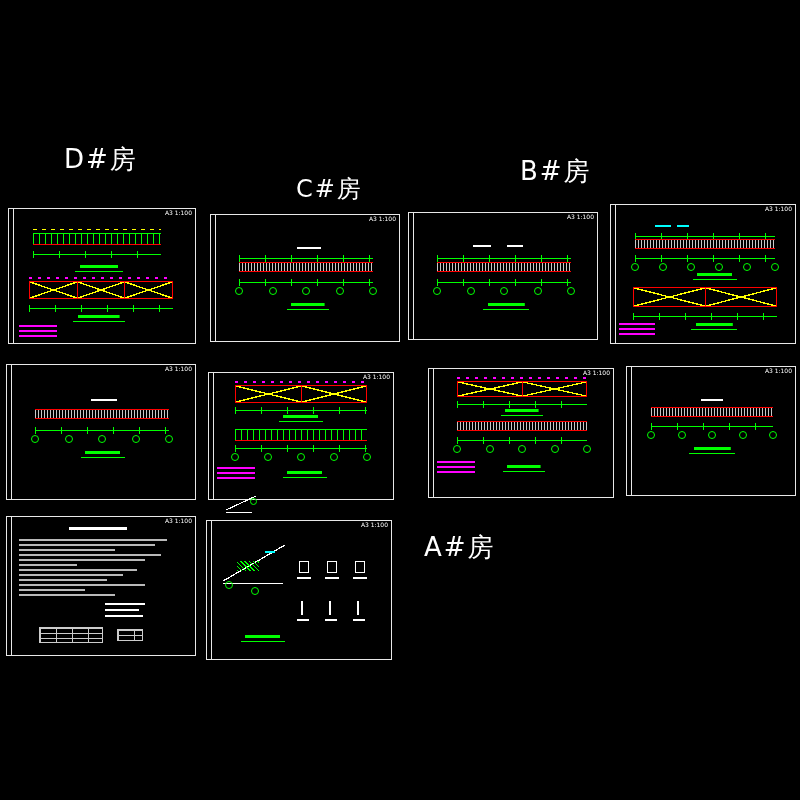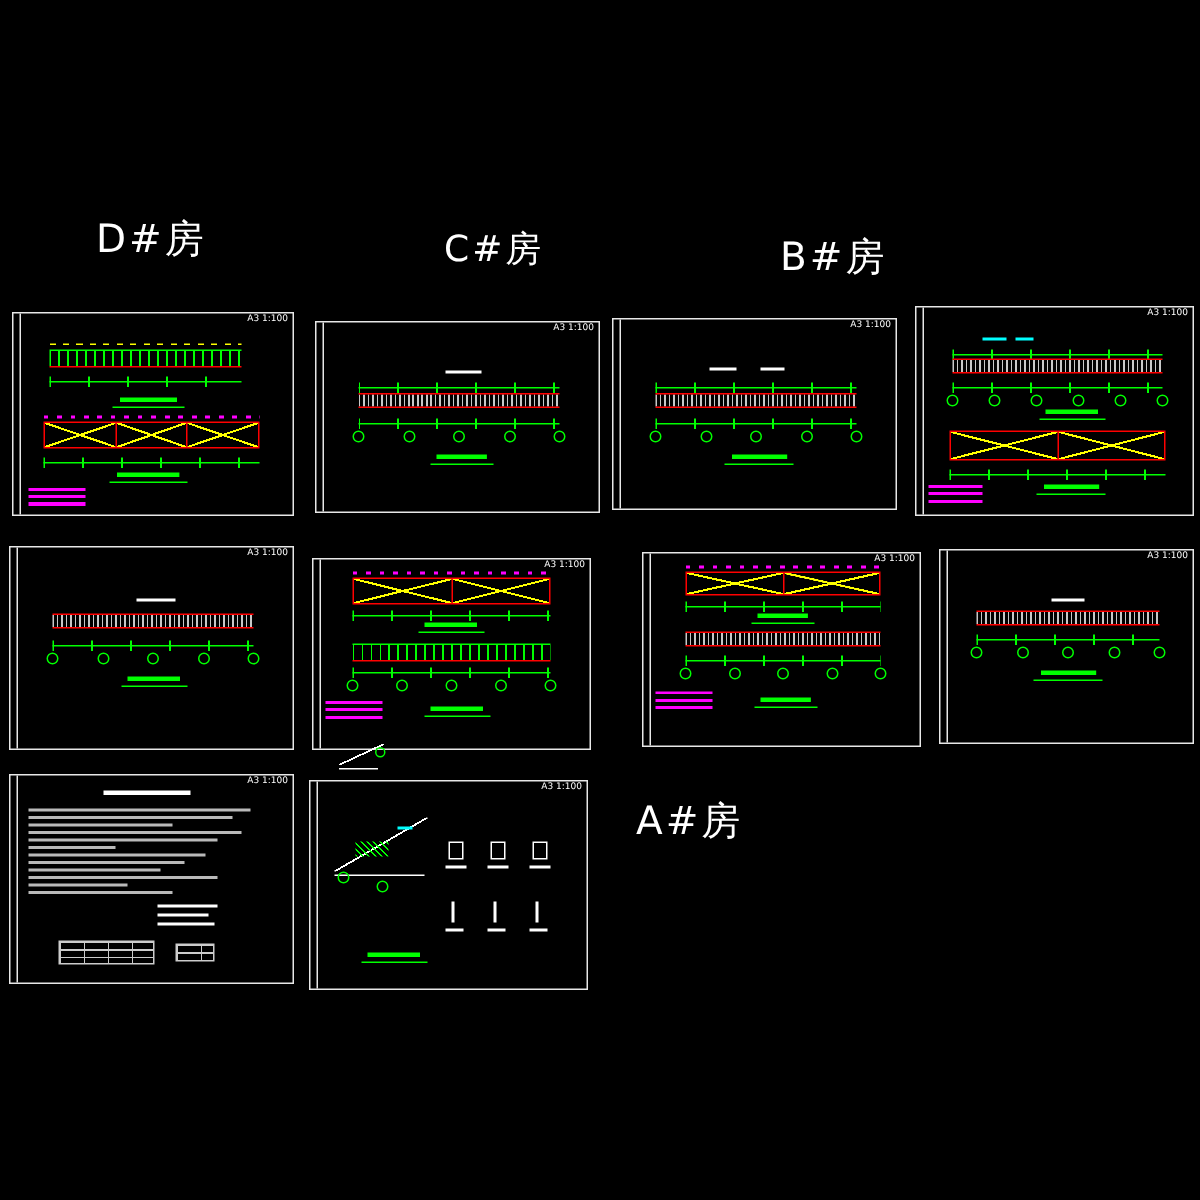--- a/index.html
+++ b/index.html
@@ -54,21 +54,21 @@
   .mini{position:absolute;width:10px;height:12px;border:1px solid #ffffff;box-sizing:border-box;}
   .vbar{position:absolute;width:2px;background:#ffffff;}
   .hbar{position:absolute;height:1px;background:#ffffff;}
 </style>
 </head>
 <body>
 
 <div id="canvas">
 
   <div class="room-label" style="left:64px;top:142px;">D#房</div>
-  <div class="room-label" style="left:296px;top:150px;font-size:24px;">C#房</div>
+  <div class="room-label" style="left:296px;top:173px;font-size:24px;">C#房</div>
   <div class="room-label" style="left:520px;top:154px;">B#房</div>
   <div class="room-label" style="left:424px;top:530px;">A#房</div>
 
   <div class="frame" style="left:8px;top:208px;width:188px;height:136px;">
     <div class="mline"></div>
     <div class="scale">A3 1:100</div>
     <div class="ydash" style="left:24px;top:20px;width:128px;"></div>
     <div class="rail" style="left:24px;top:24px;width:128px;"></div>
     <div class="dim" style="left:24px;top:42px;width:128px;"></div>
     <div class="gtitle" style="left:66px;top:56px;width:48px;"></div>

